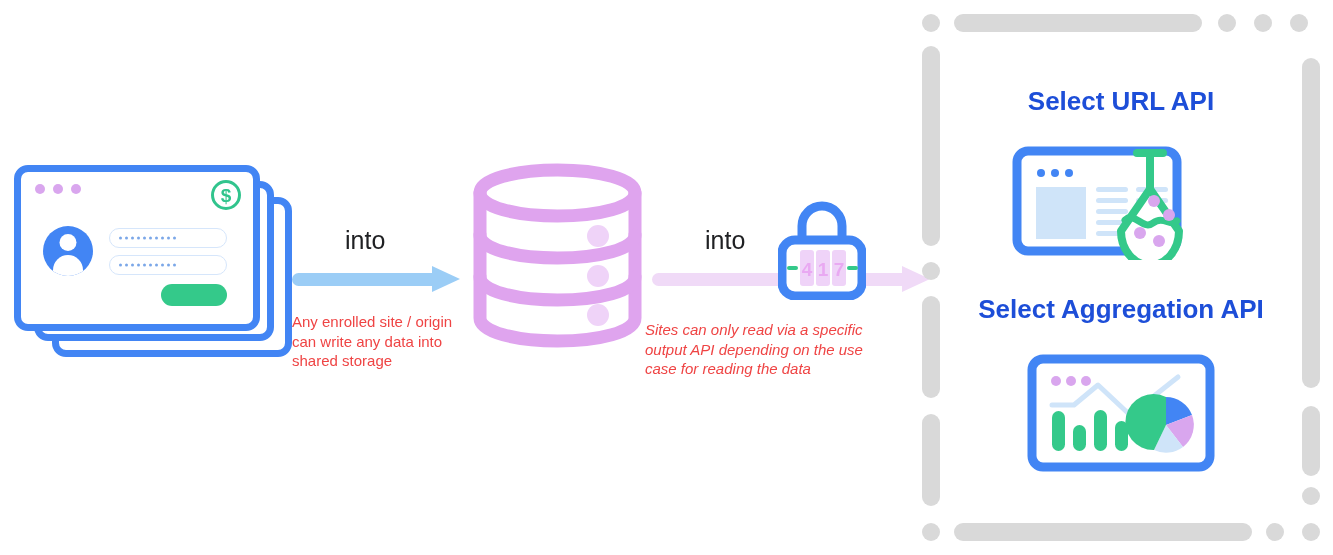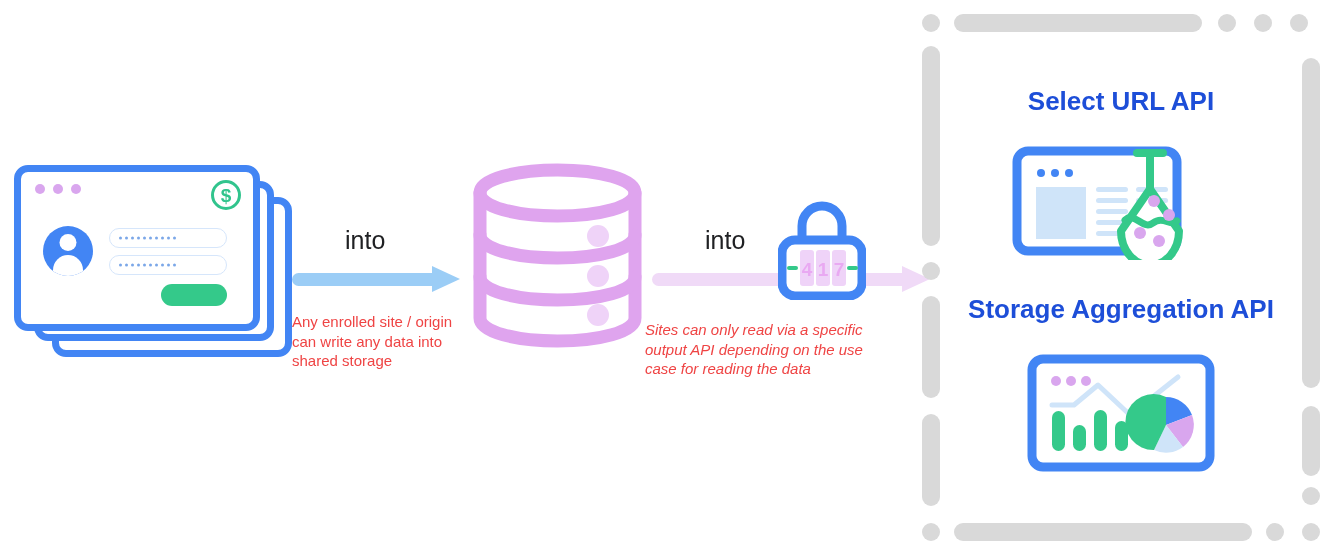--- a/index.html
+++ b/index.html
@@ -304,21 +304,21 @@
             <circle cx="143" cy="56" r="6"></circle>
             <circle cx="158" cy="70" r="6"></circle>
             <circle cx="129" cy="88" r="6"></circle>
             <circle cx="148" cy="96" r="6"></circle>
           </g>
         </svg>
       </div>
     </div>
 
     <div class="api-block" id="api-private">
-      <div class="api-title">Storage Aggregation API</div>
+      <div class="api-title">Select Aggregation API</div>
       <div class="api-art" id="private-art">
         <svg width="190" height="120" viewBox="0 0 190 120">
           <rect x="6" y="6" width="178" height="108" rx="11" fill="#ffffff" stroke="#4285F4" stroke-width="9"></rect>
           <g fill="#D9A6EE">
             <circle cx="30" cy="28" r="5"></circle>
             <circle cx="45" cy="28" r="5"></circle>
             <circle cx="60" cy="28" r="5"></circle>
           </g>
 
           <polyline points="26,52 48,52 72,32 104,62 152,24" fill="none" stroke="#CFE4F9" stroke-width="5" stroke-linecap="round" stroke-linejoin="round"></polyline>

